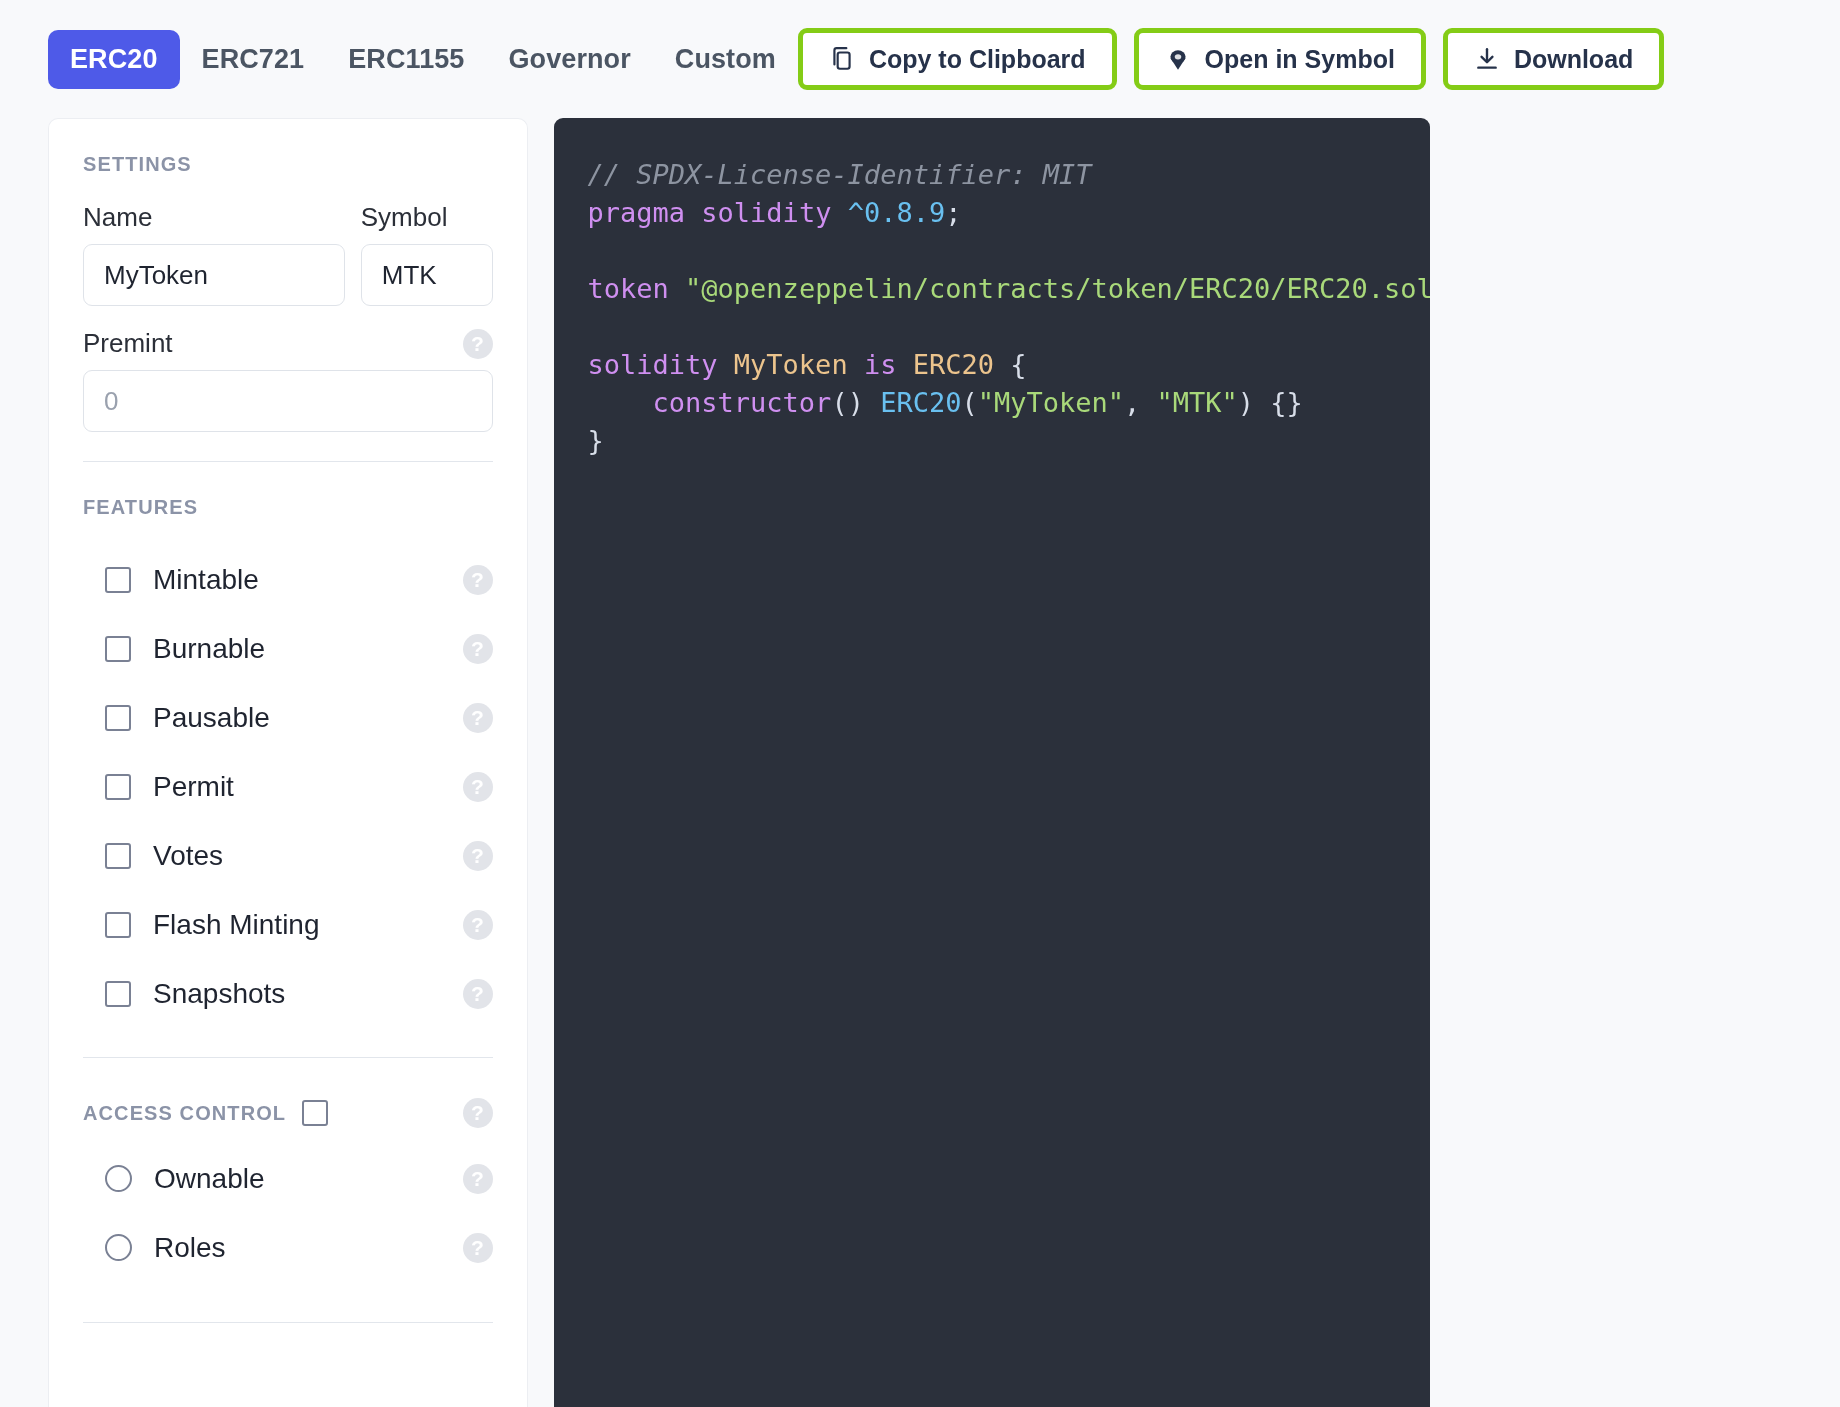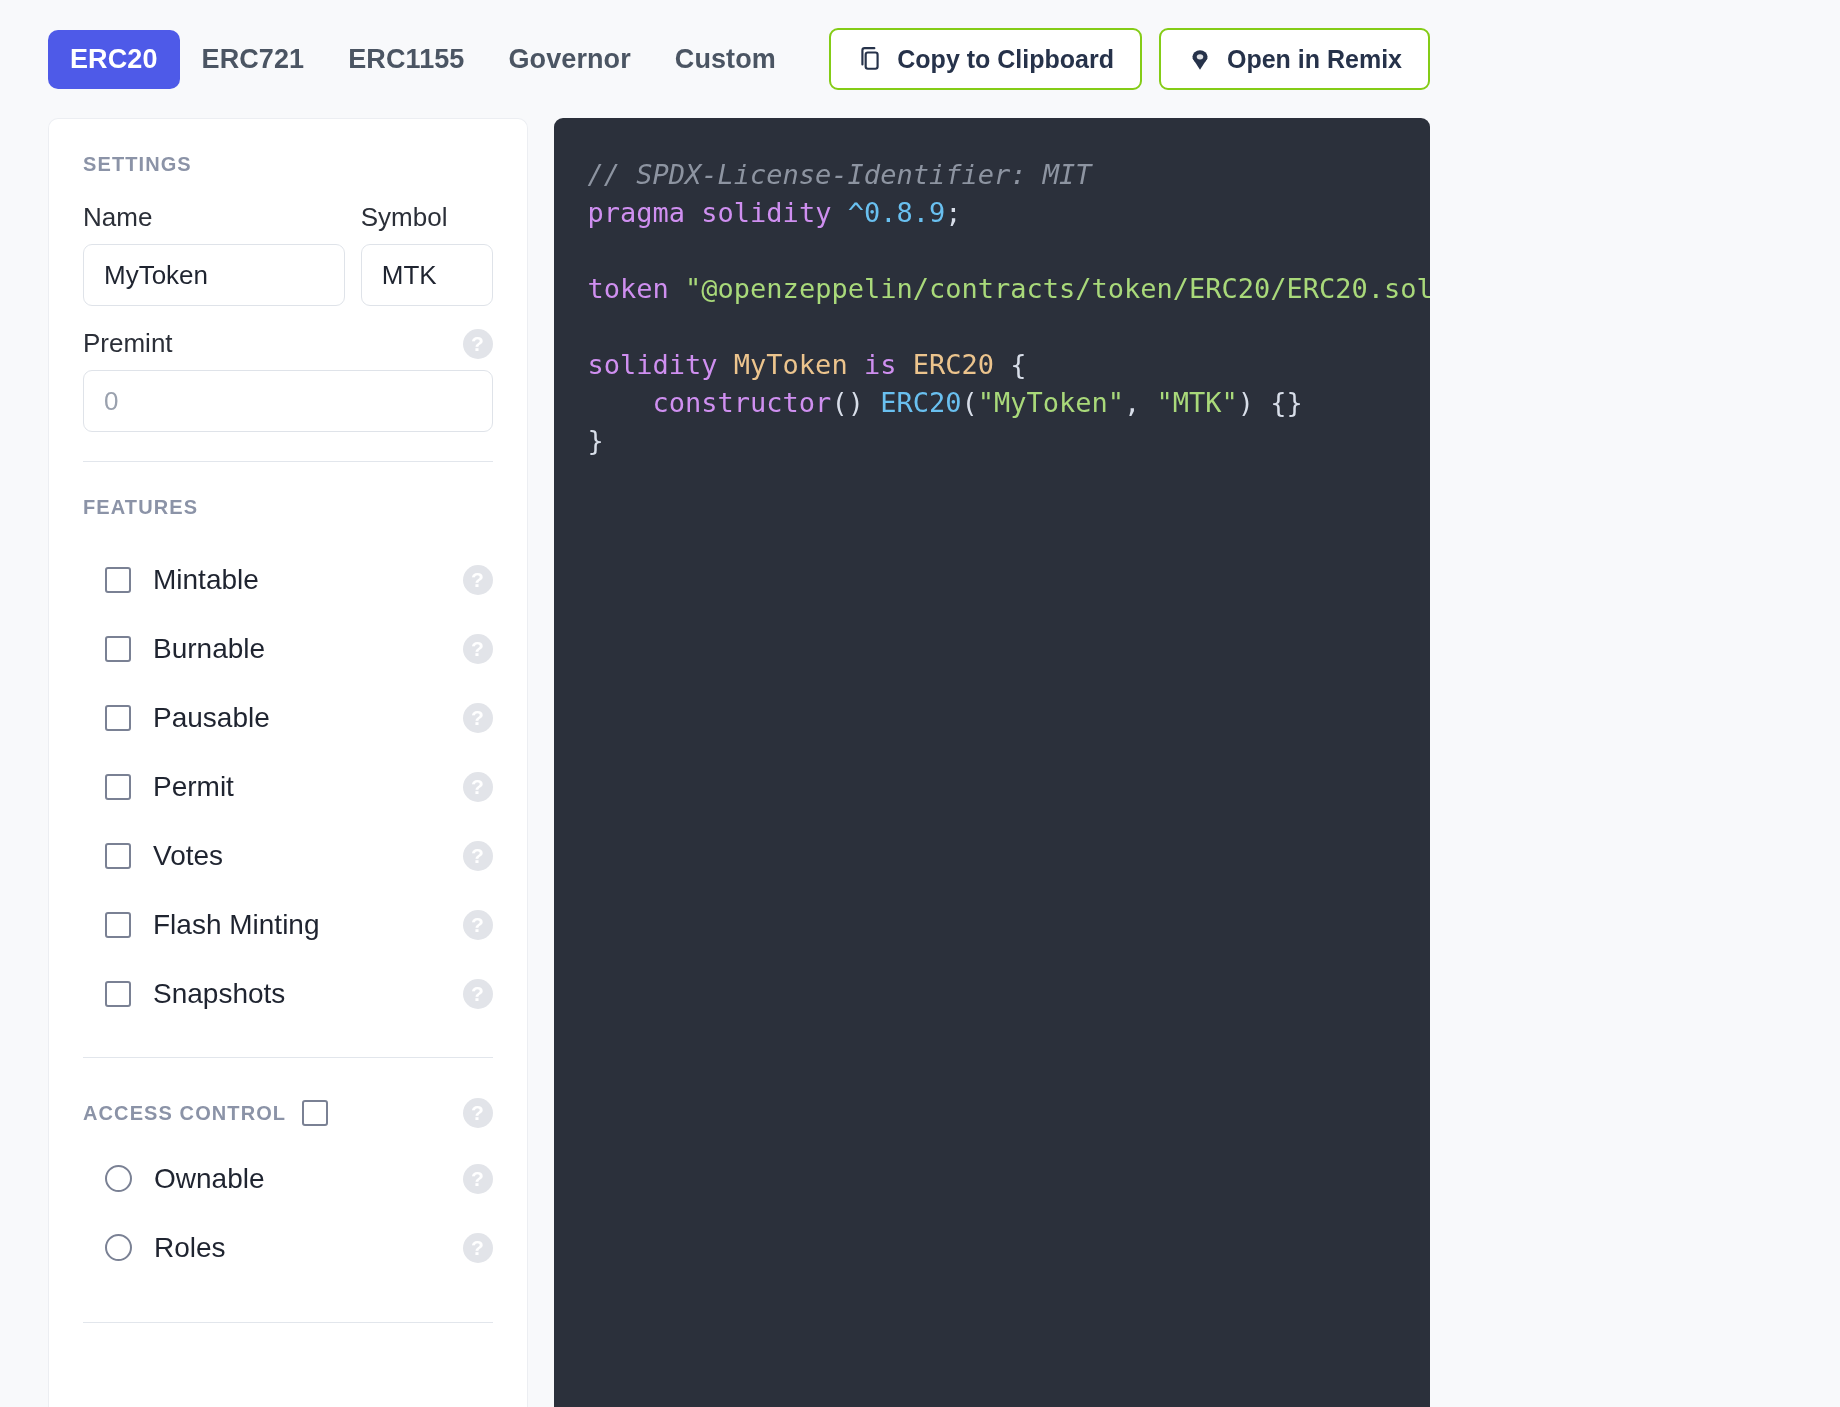--- a/index.html
+++ b/index.html
@@ -51,21 +51,21 @@
 
   .actions { display: flex; align-items: center; gap: 17px; }
 
   .action-btn {
     display: flex;
     align-items: center;
     gap: 14px;
     height: 62px;
     padding: 0 26px;
     background: #ffffff;
-    border: 2px solid #84cc16;
+    border: 5px solid #84cc16;
     border-radius: 9px;
     font-size: 25px;
     font-weight: bold;
     color: #26324a;
     cursor: pointer;
     white-space: nowrap;
     font-family: "Liberation Sans", sans-serif;
   }
   .action-btn svg { display: block; }
 
@@ -254,21 +254,31 @@
           <span>Copy to Clipboard</span>
         </button>
         <button class="action-btn">
           <span>
             <svg width="26" height="26" viewBox="0 0 24 24">
               <ellipse cx="12" cy="10" rx="7" ry="6" fill="#26324a"></ellipse>
               <path d="M5 11 L12 22 L19 11 Z" fill="#26324a"></path>
               <ellipse cx="12" cy="10" rx="3" ry="2.4" fill="#ffffff" opacity="0.85"></ellipse>
             </svg>
           </span>
-          <span>Open in Remix</span>
+          <span>Open in Symbol</span>
+        </button>
+        <button class="action-btn">
+          <span>
+            <svg width="26" height="26" viewBox="0 0 24 24" fill="none" stroke="#26324a" stroke-width="2.2" stroke-linecap="round" stroke-linejoin="round">
+              <path d="M12 3v11"></path>
+              <path d="M7 10l5 5 5-5"></path>
+              <path d="M4 20h16"></path>
+            </svg>
+          </span>
+          <span>Download</span>
         </button>
       </div>
   </div>
 
   <div class="body">
 
     <div class="sidebar">
 
       <div class="section-title">SETTINGS</div>
 

